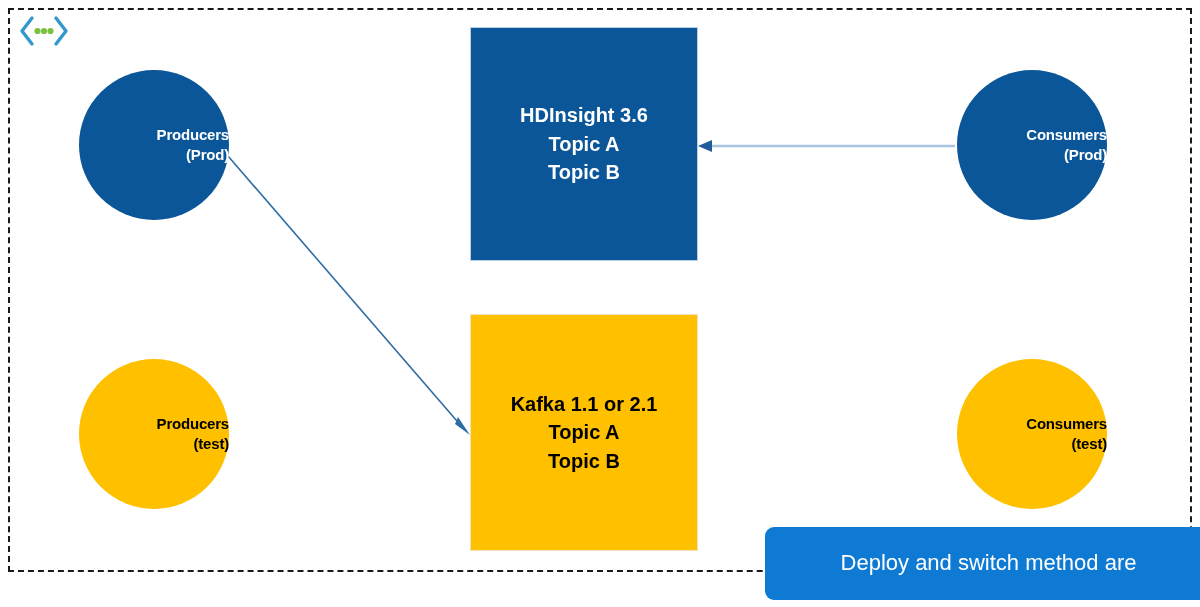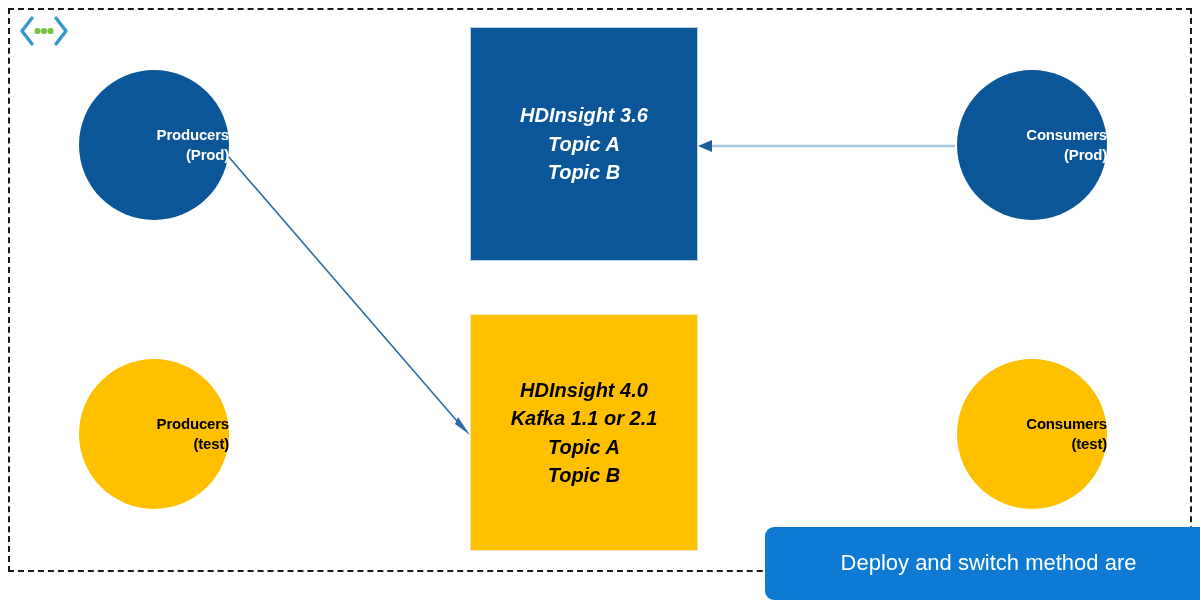--- a/index.html
+++ b/index.html
@@ -75,21 +75,20 @@
     width: 228px;
     display: flex;
     flex-direction: column;
     align-items: center;
     justify-content: center;
     text-align: center;
     font-size: 20px;
     font-weight: bold;
     line-height: 1.42;
     box-sizing: border-box;
-    font-style: italic;
   }
   #cluster-prod {
     top: 27px;
     height: 234px;
     background: #0A5698;
     color: #ffffff;
     border: 1px solid #b9cfe3;
   }
   #cluster-test {
     top: 314px;
@@ -182,21 +181,20 @@
     <span>(test)</span>
   </div>
 
   <div id="cluster-prod" class="cluster-box">
     <span class="line">HDInsight 3.6</span>
     <span class="line">Topic A</span>
     <span class="line">Topic B</span>
   </div>
 
   <div id="cluster-test" class="cluster-box">
-    <span class="line">HDInsight 4.0</span>
     <span class="line">Kafka 1.1 or 2.1</span>
     <span class="line">Topic A</span>
     <span class="line">Topic B</span>
   </div>
 
   <div class="banner">
     <span class="line">Deploy and switch method are</span>
   </div>
 
 </div>

